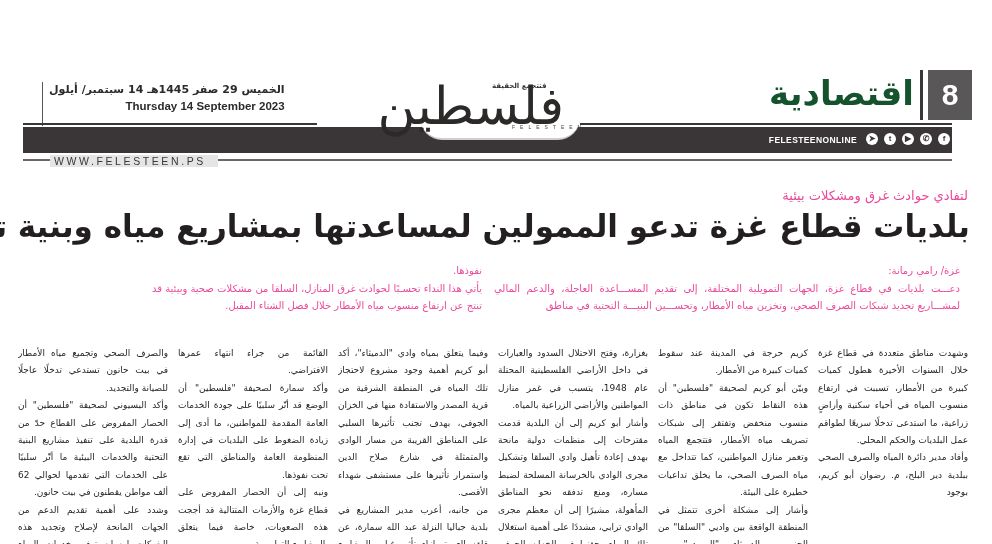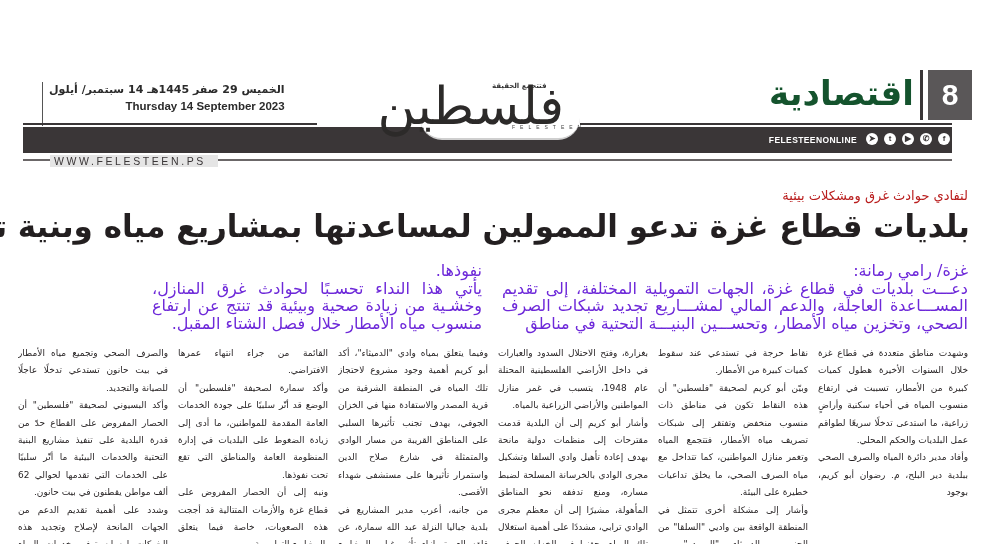--- a/index.html
+++ b/index.html
@@ -25,26 +25,26 @@
 
   .social { position: absolute; right: 42px; top: 133px; display: flex; align-items: flex-end; gap: 6px; direction: ltr; }
   .social-handle { font-family: "Liberation Sans", sans-serif; font-size: 8.5px; font-weight: bold; color: #fff; letter-spacing: 0.4px; margin-right: 3px; }
   .social-icon { width: 12px; height: 12px; border-radius: 50%; background: #fff; color: #3a3637; font-size: 8px; line-height: 12px; text-align: center; font-weight: bold; font-family: "Liberation Sans", sans-serif; }
 
   .section-title { position: absolute; right: 78px; top: 70px; font-family: "DejaVu Sans", sans-serif; font-weight: bold; font-size: 34px; color: #14532d; direction: rtl; line-height: 46px; letter-spacing: -0.5px; }
   .section-sep { position: absolute; left: 920px; top: 70px; width: 3px; height: 50px; background: #3a3637; }
   .page-num { position: absolute; left: 928px; top: 70px; width: 44px; height: 50px; background: #5a5758; color: #fff; font-family: "Liberation Sans", sans-serif; font-weight: bold; font-size: 30px; line-height: 50px; text-align: center; }
 
   
-  .kicker { position: absolute; right: 24px; top: 188px; direction: rtl; font-size: 13px; color: #b91c1c; white-space: nowrap; }
+  .kicker { position: absolute; right: 24px; top: 188px; direction: rtl; font-size: 13px; color: #ec4899; white-space: nowrap; }
   .headline { position: absolute; right: 22px; top: 204px; direction: rtl; font-weight: bold; font-size: 31px; color: #231f20; white-space: nowrap; line-height: 44px; letter-spacing: -0.6px; }
 
   
-  .lead { position: absolute; top: 262px; direction: rtl; font-size: 16px; line-height: 17.5px; color: #6d28d9; text-align: justify; }
-  .lead.col1 { right: 24px; width: 466px; }
+  .lead { position: absolute; top: 262px; direction: rtl; font-size: 10px; line-height: 17.5px; color: #ec4899; text-align: justify; }
+  .lead.col1 { right: 32px; width: 466px; }
   .lead.col2 { right: 510px; width: 330px; }
   .lead p { margin: 0; }
 
   
   .body-col { position: absolute; top: 345px; width: 150px; direction: rtl; font-family: "DejaVu Sans", sans-serif; font-size: 9px; line-height: 17.4px; color: #231f20; text-align: justify; height: 199px; overflow: hidden; }
   .body-col p { margin: 0; }
   .c1 { right: 24px; }
   .c2 { right: 184px; }
   .c3 { right: 344px; }
   .c4 { right: 504px; }
@@ -87,29 +87,29 @@
 
 <div class="kicker">لتفادي حوادث غرق ومشكلات بيئية</div>
 <h1 class="headline">بلديات قطاع غزة تدعو الممولين لمساعدتها بمشاريع مياه وبنية تحتية</h1>
 
 <div class="lead col1">
   <p>غزة/ رامي رمانة:</p>
   <p>دعـــت بلديات في قطاع غزة، الجهات التمويلية المختلفة، إلى تقديم المســـاعدة العاجلة، والدعم المالي لمشـــاريع تجديد شبكات الصرف الصحي، وتخزين مياه الأمطار، وتحســـين البنيـــة التحتية في مناطق</p>
 </div>
 <div class="lead col2">
   <p>نفوذها.</p>
-  <p>يأتي هذا النداء تحسـبًا لحوادث غرق المنازل، وخشـية من زيادة صحية وبيئية قد تنتج عن ارتفاع منسوب مياه الأمطار خلال فصل الشتاء المقبل.</p>
+  <p>يأتي هذا النداء تحسـبًا لحوادث غرق المنازل، السلقا من مشكلات صحية وبيئية قد تنتج عن ارتفاع منسوب مياه الأمطار خلال فصل الشتاء المقبل.</p>
 </div>
 
 <div class="body-col c1">
   <p>وشهدت مناطق متعددة في قطاع غزة خلال السنوات الأخيرة هطول كميات كبيرة من الأمطار، تسببت في ارتفاع منسوب المياه في أحياء سكنية وأراضٍ زراعية، ما استدعى تدخلًا سريعًا لطواقم عمل البلديات والحكم المحلي.</p>
   <p>وأفاد مدير دائرة المياه والصرف الصحي ببلدية دير البلح، م. رضوان أبو كريم، بوجود</p>
 </div>
 <div class="body-col c2">
-  <p>نقاط حرجة في تستدعي عند سقوط كميات كبيرة من الأمطار.</p>
+  <p>كريم حرجة في المدينة عند سقوط كميات كبيرة من الأمطار.</p>
   <p>وبيّن أبو كريم لصحيفة "فلسطين" أن هذه النقاط تكون في مناطق ذات منسوب منخفض وتفتقر إلى شبكات تصريف مياه الأمطار، فتتجمع المياه وتغمر منازل المواطنين، كما تتداخل مع مياه الصرف الصحي، ما يخلق تداعيات خطيرة على البيئة.</p>
   <p>وأشار إلى مشكلة أخرى تتمثل في المنطقة الواقعة بين واديي "السلقا" من الجنوب، والدميثاء "المصدر" من الشمال، إذ إن فيضان هذين الواديين عند تساقط الأمطار</p>
 </div>
 <div class="body-col c3">
   <p>بغزارة، وفتح الاحتلال السدود والعبارات في داخل الأراضي الفلسطينية المحتلة عام 1948، يتسبب في غمر منازل المواطنين والأراضي الزراعية بالمياه.</p>
   <p>وأشار أبو كريم إلى أن البلدية قدمت مقترحات إلى منظمات دولية مانحة بهدف إعادة تأهيل وادي السلقا وتشكيل مجرى الوادي بالخرسانة المسلحة لضبط مساره، ومنع تدفقه نحو المناطق المأهولة، مشيرًا إلى أن معظم مجرى الوادي ترابي، مشددًا على أهمية استغلال تلك المياه بحقنها في الخزان الجوفي بدلًا من تفريغها في البحر المتوسط.</p>
 </div>
 <div class="body-col c4">
   <p>وفيما يتعلق بمياه وادي "الدميثاء"، أكد أبو كريم أهمية وجود مشروع لاحتجاز تلك المياه في المنطقة الشرقية من قرية المصدر والاستفادة منها في الخزان الجوفي، بهدف تجنب تأثيرها السلبي على المناطق القريبة من مسار الوادي والمتمثلة في شارع صلاح الدين واستمرار تأثيرها على مستشفى شهداء الأقصى.</p>
   <p>من جانبه، أعرب مدير المشاريع في بلدية جباليا النزلة عبد الله سمارة، عن قلقه العميق إزاء تأثير غياب المشاريع التنموية على تطوير البنية التحتية في منطقة نفوذ بلديته، مشيرًا إلى حصول تدهور في البنية التحتية</p>

